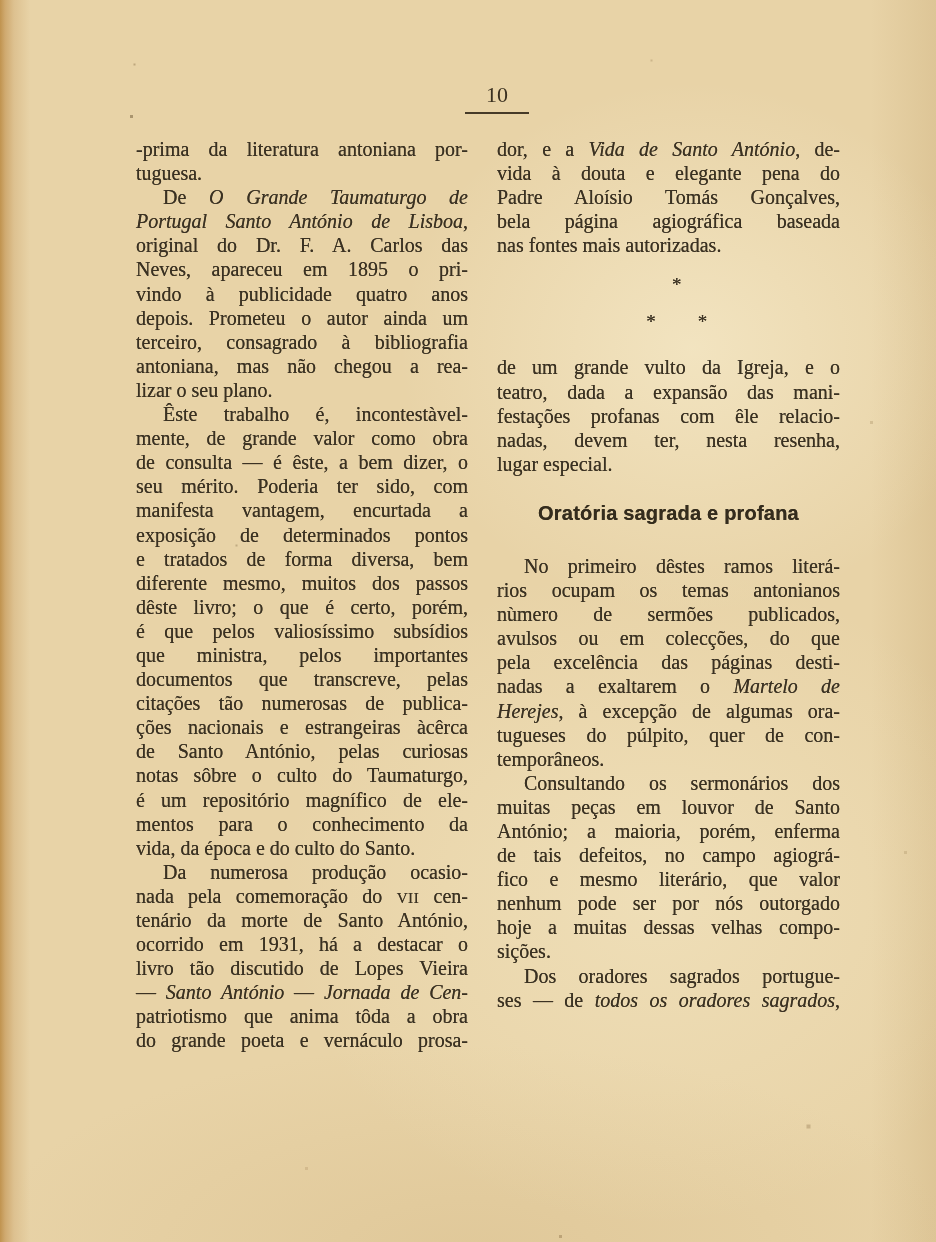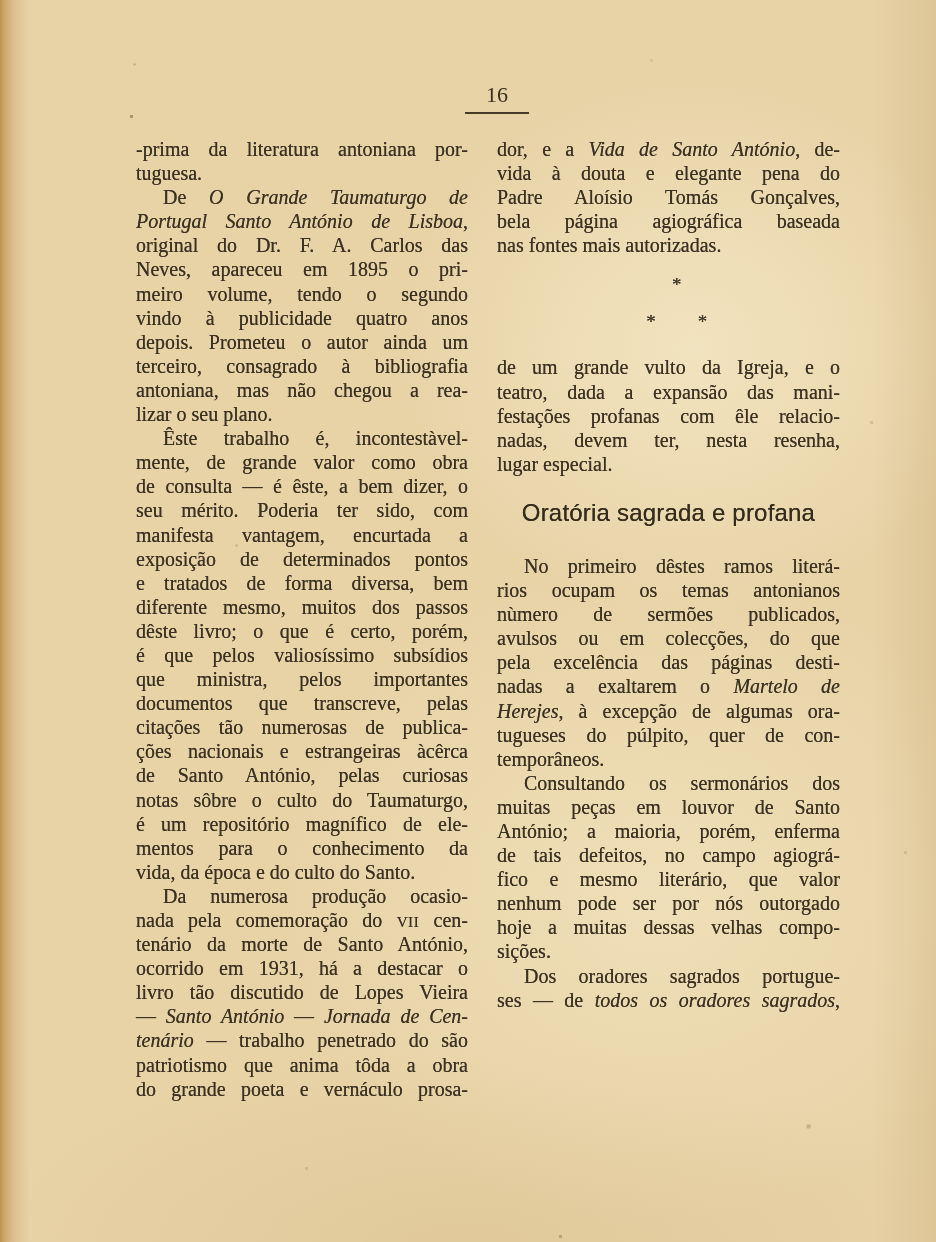--- a/index.html
+++ b/index.html
@@ -46,48 +46,47 @@
     text-align:justify;text-align-last:justify;
     text-shadow:0 0 0.5px rgba(58,49,34,0.85);
     overflow:visible;white-space:nowrap0; 
   }
   .line.end{text-align-last:left;}
   .line.indent{text-indent:27px;}
   .line i{font-style:italic;}
   .sc{text-transform:uppercase;font-size:0.76em;letter-spacing:0.5px;}
   .heading{
     margin:24px 0 28px 0;text-align:center;
-    font-family:"Liberation Sans", sans-serif;font-weight:normal;
-    font-size:24px;line-height:26px;letter-spacing:0.2px;color:#342c1d;
+    font-family:"Liberation Sans", sans-serif;font-weight:bold;
+    font-size:20px;line-height:26px;letter-spacing:0.2px;color:#342c1d;
     text-shadow:0 0 0.5px rgba(52,44,29,0.9);
   }
   .asterism{position:relative;height:98px;font-size:19px;color:#3a3122;}
   .asterism .s{position:absolute;line-height:20px;text-shadow:0 0 0.5px rgba(58,49,34,0.9);}
   .asterism .s1{top:18px;left:51%;}
   .asterism .s2{top:55px;left:43.5%;}
   .asterism .s3{top:55px;left:58.5%;}
 </style>
 </head>
 <body>
 
 <div id="paper"></div>
 <div id="specks"></div>
 
 <div id="pageno">
-  <span>16</span>
+  <span>10</span>
 </div>
 
 <div id="col-left" class="col">
     <div class="line">-prima da literatura antoniana por-</div>
     <div class="line end">tuguesa.</div>
     <div class="line indent">De <i>O Grande Taumaturgo de</i></div>
     <div class="line"><i>Portugal Santo António de Lisboa</i>,</div>
     <div class="line">original do Dr. F. A. Carlos das</div>
     <div class="line">Neves, apareceu em 1895 o pri-</div>
-    <div class="line">meiro volume, tendo o segundo</div>
     <div class="line">vindo à publicidade quatro anos</div>
     <div class="line">depois. Prometeu o autor ainda um</div>
     <div class="line">terceiro, consagrado à bibliografia</div>
     <div class="line">antoniana, mas não chegou a rea-</div>
     <div class="line end">lizar o seu plano.</div>
     <div class="line indent">Êste trabalho é, incontestàvel-</div>
     <div class="line">mente, de grande valor como obra</div>
     <div class="line">de consulta — é êste, a bem dizer, o</div>
     <div class="line">seu mérito. Poderia ter sido, com</div>
     <div class="line">manifesta vantagem, encurtada a</div>
@@ -104,21 +103,20 @@
     <div class="line">notas sôbre o culto do Taumaturgo,</div>
     <div class="line">é um repositório magnífico de ele-</div>
     <div class="line">mentos para o conhecimento da</div>
     <div class="line end">vida, da época e do culto do Santo.</div>
     <div class="line indent">Da numerosa produção ocasio-</div>
     <div class="line">nada pela comemoração do <span class="sc">vii</span> cen-</div>
     <div class="line">tenário da morte de Santo António,</div>
     <div class="line">ocorrido em 1931, há a destacar o</div>
     <div class="line">livro tão discutido de Lopes Vieira</div>
     <div class="line">— <i>Santo António</i> — <i>Jornada de Cen-</i></div>
-    <div class="line"><i>tenário</i> — trabalho penetrado do são</div>
     <div class="line">patriotismo que anima tôda a obra</div>
     <div class="line">do grande poeta e vernáculo prosa-</div>
   </div>
 <div id="col-right" class="col">
     <div class="line">dor, e a <i>Vida de Santo António</i>, de-</div>
     <div class="line">vida à douta e elegante pena do</div>
     <div class="line">Padre Aloísio Tomás Gonçalves,</div>
     <div class="line">bela página agiográfica baseada</div>
     <div class="line end">nas fontes mais autorizadas.</div>
     <div class="asterism">

